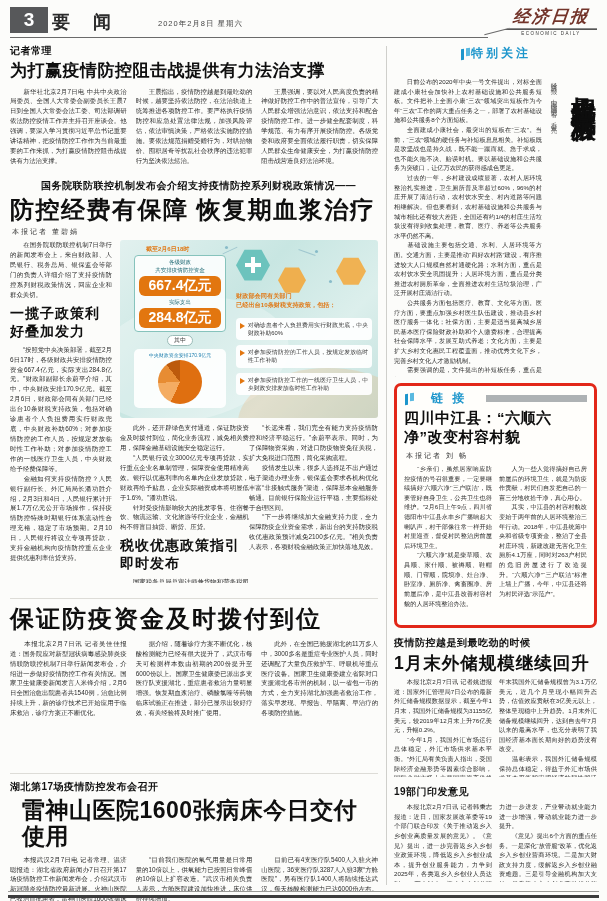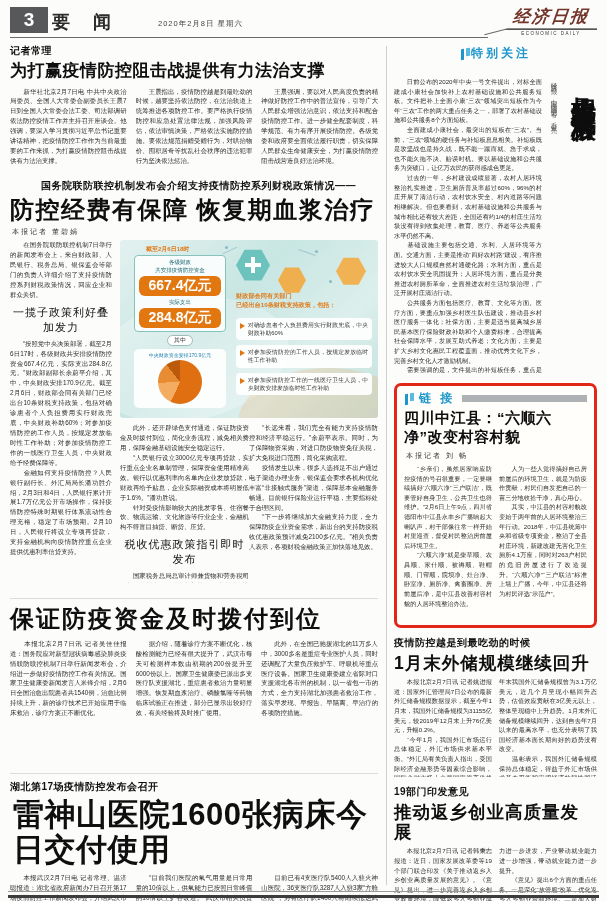--- a/index.html
+++ b/index.html
@@ -21,38 +21,38 @@
   .hdr-rule3{position:absolute;top:28px;left:508px;width:89px;height:0;border-top:1px solid #8a8a8a;}
 
   .vdivider{position:absolute;left:386px;top:46px;bottom:16px;width:1px;background:#cfcfcb;}
 
   
   .kicker{font-size:10px;font-weight:700;color:#111;letter-spacing:.5px;margin-bottom:3px;}
   .kicker.light{font-weight:600;padding-left:31px;}
   .headline{font-weight:900;color:#0f0f0f;line-height:1.15;}
   .byline{font-size:7px;color:#333;letter-spacing:2px;margin:4px 0 3px 2px;}
   .jtext{font-size:6.4px;line-height:1.55;text-align:justify;color:#2b2b2b;white-space:pre-line;overflow:hidden;}
-  .subhead{font-size:11px;font-weight:400;text-align:center;margin:5px 0 4px;color:#0f0f0f;letter-spacing:1px;}
+  .subhead{font-size:14px;font-weight:700;margin:5px 0 4px;color:#0f0f0f;letter-spacing:1px;}
   .colrow{display:flex;gap:9px;}
   .colrow>div{flex:1;}
   .hairline{height:1px;background:#dddcd7;margin:6px 0;}
 
   
   .leftreg{position:absolute;left:10px;top:44px;width:368px;}
   .a1-headline{font-size:17px;letter-spacing:.5px;margin:1px 0 6px;}
   .a1col{height:84px;}
   .a2{margin-top:8px;}
   .a2-headline{font-size:24px;letter-spacing:1.5px;margin:2px 0 2px;}
   .a2row{display:flex;gap:8px;margin-top:2px;}
   .a2left{width:102px;flex:0 0 102px;height:352px;overflow:hidden;}
   .a2right{flex:1;}
   .a2below{display:flex;gap:0;margin-top:5px;}
   .a2below>div{flex:1;height:160px;overflow:hidden;}
   .a3col{height:128px;}
-  .a4-headline{font-size:31px;letter-spacing:.5px;margin:1px 3px 5px;}
+  .a4-headline{font-size:23px;letter-spacing:.5px;margin:1px 12px 5px;}
   .a3-headline{font-size:24px;letter-spacing:2px;margin:1px 0 6px;}
   .a4col{height:52px;}
 
   
   .info{position:relative;width:258px;height:178px;border-radius:3px;overflow:hidden;
         background:linear-gradient(135deg,#e2f1ef 0%,#c8e6e2 40%,#dcefec 70%,#c3e1dd 100%);}
   .info:before{content:"";position:absolute;left:-30px;top:60px;width:200px;height:120px;background:#fff;opacity:.28;border-radius:50%;transform:rotate(-12deg);}
   .info:after{content:"";position:absolute;right:-40px;bottom:-60px;width:180px;height:110px;background:#f0b070;opacity:.25;border-radius:50%;}
   .ig-note{position:absolute;left:26px;top:5px;font-size:6px;font-weight:700;color:#e07a18;}
   .ig-stack{position:absolute;left:14px;top:15px;width:92px;z-index:2;}
@@ -89,21 +89,21 @@
   .bicon i.b1{left:1px;top:1px;width:3px;height:11px;transform:skewY(-8deg);}
   .bicon i.b2{left:6px;top:0;width:4px;height:8px;background:#59b9e0;transform:skewY(-8deg);}
   .sect-lab{font-size:12px;font-weight:900;color:#1d96cc;letter-spacing:3px;}
   .spec-row{display:flex;gap:5px;}
   .spec-body{flex:1;height:300px;font-size:6.2px;}
   .v-byline{writing-mode:vertical-rl;text-orientation:upright;font-size:6.5px;color:#555;letter-spacing:2px;height:210px;flex:0 0 11px;}
   .v-title{writing-mode:vertical-rl;text-orientation:upright;font-size:25px;font-weight:900;color:#0d0d0d;
            letter-spacing:2px;line-height:1.1;height:300px;flex:0 0 34px;}
 
   .linkbox{margin-top:6px;border:3.5px solid #e22718;border-radius:7px;padding:6px 7px 5px;background:#fffefb;}
-  .link-head{display:flex;align-items:center;gap:4px;height:13px;margin-bottom:4px;}
+  .link-head{display:flex;align-items:center;gap:16px;height:13px;margin-bottom:4px;}
   .link-bar{flex:1;height:7px;background:#aeb2b4;margin-left:3px;}
   .link-headline{font-size:15px;font-weight:900;letter-spacing:.5px;color:#0d0d0d;margin:1px 0 1px;}
   .link-cols{display:flex;gap:7px;margin-top:2px;}
   .link-cols>div{flex:1;height:156px;overflow:hidden;font-size:6.2px;}
 
   .rart{margin-top:8px;}
   .r-headline{font-size:17.5px;letter-spacing:1px;margin:2px 0 4px;}
   .r-cols{display:flex;gap:7px;}
   .fxcol{flex:1;height:100px;overflow:hidden;font-size:6.2px;}
   .rtcol{flex:1;height:80px;overflow:hidden;font-size:6.2px;}
@@ -289,21 +289,20 @@
         <div class="jtext fxcol">　　本报北京2月7日讯 记者姚进报道：国家外汇管理局7日公布的最新外汇储备规模数据显示，截至今年1月末，我国外汇储备规模为31155亿美元，较2019年12月末上升76亿美元，升幅0.2%。
 　　“今年1月，我国外汇市场运行总体稳定，外汇市场供求基本平衡。”外汇局有关负责人指出，受国际经济金融形势等因素综合影响，国际金融市场上主要国家资产价格有所上涨，汇率折算和资产价格变化等因素综合作用，外汇储备规模上升。
 　　中国民生银行首席研究员温彬认为，去</div>
         <div class="jtext fxcol">年末我国外汇储备规模曾为3.1万亿美元，近几个月呈现小幅回升态势，估值效应贡献在3亿美元以上，整体呈现稳中上升趋势。1月末外汇储备规模继续回升，达到自去年7月以来的最高水平，也充分表明了我国经济基本面长期向好的趋势没有改变。
 　　温彬表示，我国外汇储备规模保持总体稳定，得益于外汇市场供求基本平衡和宏观经济的韧性和活力。随着金融开放程度不断提升，外汇市场运行更加成熟理性，人民币汇率双向浮动弹性增加，有助于外汇市场供求平衡，稳定外储规模的基础更加坚实。</div>
       </div>
     </div>
 
     <div class="rart">
       <div class="kicker">19部门印发意见</div>
-      <div class="headline r-headline">推动返乡创业高质量发展</div>
       <div class="r-cols">
         <div class="jtext rtcol">　　本报北京2月7日讯 记者韩秉志报道：近日，国家发展改革委等19个部门联合印发《关于推动返乡入乡创业高质量发展的意见》。《意见》提出，进一步完善返乡入乡创业政策环境，降低返乡入乡创业成本，提升创业服务能力，力争到2025年，各类返乡入乡创业人员达到1500万人以上，返乡入乡创业环境进一步优化，市场主体活</div>
         <div class="jtext rtcol">力进一步迸发，产业带动就业能力进一步增强，带动就业能力进一步提升。
 　　《意见》提出6个方面的重点任务。一是深化“放管服”改革，优化返乡入乡创业营商环境。二是加大财政支持力度，缓解返乡入乡创业融资难题。三是引导金融机构加大支持，提升返乡入乡创业带动就业能力。四是健全用地保障机制。五是提升人力资源，培育返乡入乡创业带头人。六是强化创业服务，完善配套设施和服务，推动返乡入乡创业高质量发展。</div>
       </div>
     </div>
 
   </div>
 
   <div class="bottom-thin"></div>

